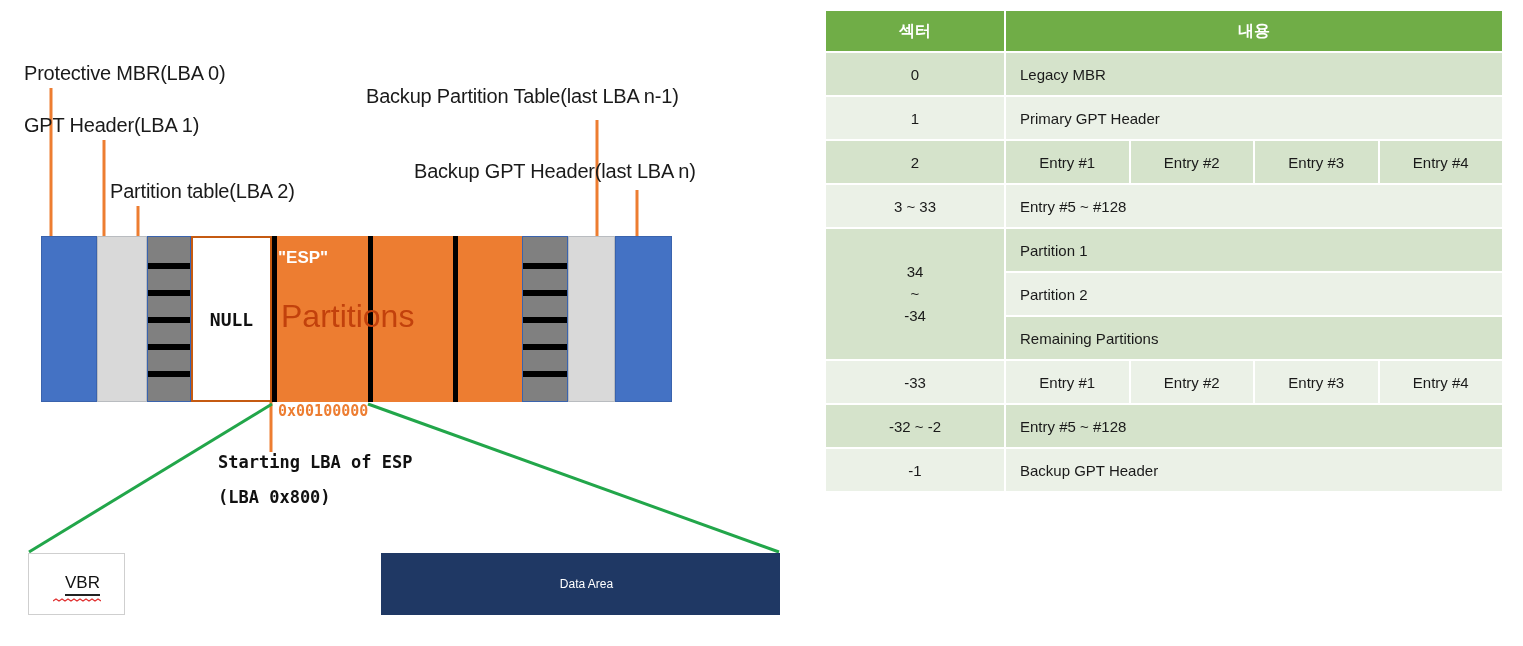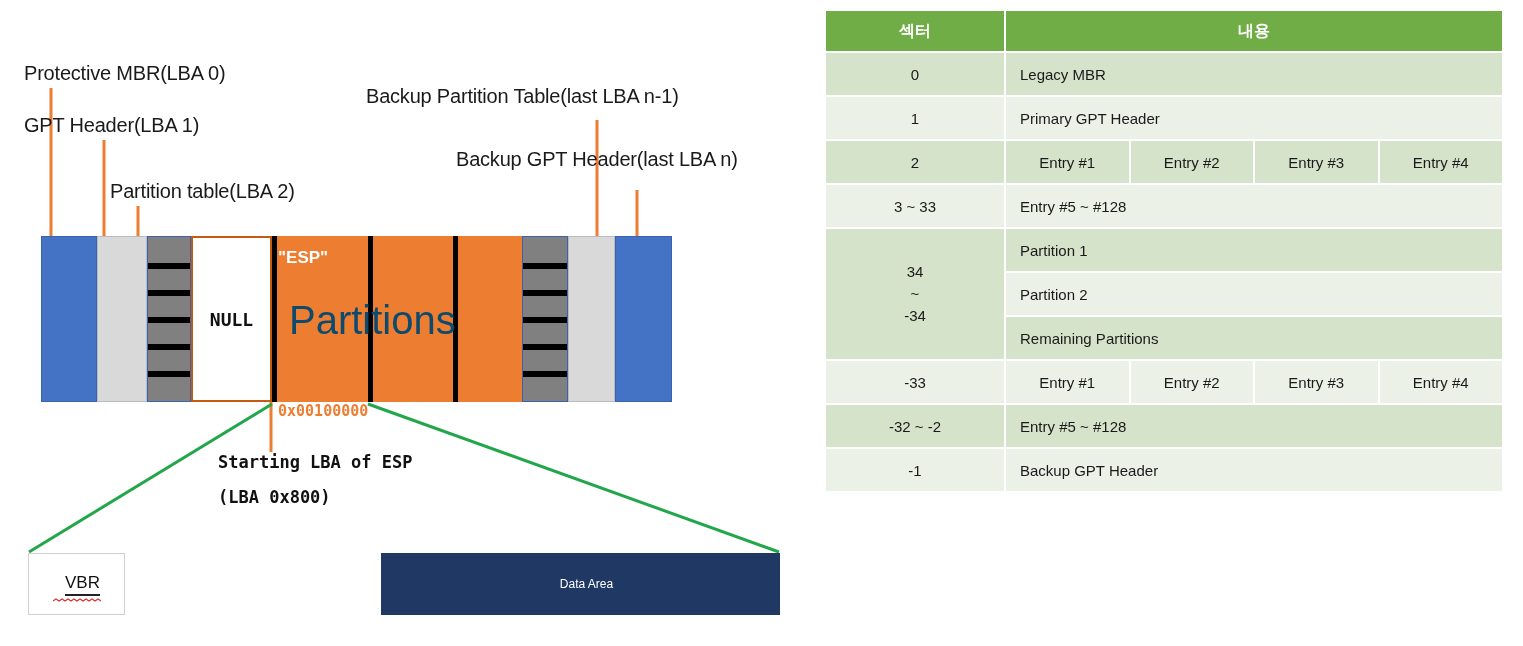--- a/index.html
+++ b/index.html
@@ -38,23 +38,22 @@
     font-weight:bold;font-size:18px;color:#111;
   }
   .seg-orange{background:#ED7D31;}
   .divider{position:absolute;top:0;height:166px;width:5px;background:#000;}
 
   #esp-label{
     position:absolute;color:#fff;font-weight:bold;font-size:17px;
     font-family:"Liberation Sans", sans-serif;
   }
   #partitions-label{
-    position:absolute;color:#0c4a6e;font-size:40px;
+    position:absolute;color:#c2410c;font-size:32px;
     font-family:"Liberation Sans", sans-serif;
-    margin-left:8px;
   }
 
   
   #hex-offset{
     position:absolute;
     font-family:"DejaVu Sans Mono", monospace;
     font-size:15px;color:#ED7D31;font-weight:bold;
   }
   .mono-note{
     position:absolute;
@@ -118,21 +117,21 @@
     <line x1="271" y1="400" x2="271" y2="452" stroke="#ED7D31" stroke-width="3"></line>
 
     <line x1="272" y1="404" x2="29" y2="552" stroke="#22A64A" stroke-width="3"></line>
     <line x1="368" y1="404" x2="779" y2="552" stroke="#22A64A" stroke-width="3"></line>
   </svg>
 
   <div class="callout" style="left:24px;top:62px;">Protective MBR(LBA 0)</div>
   <div class="callout" style="left:24px;top:114px;">GPT Header(LBA 1)</div>
   <div class="callout" style="left:110px;top:180px;">Partition table(LBA 2)</div>
   <div class="callout" style="left:366px;top:85px;">Backup Partition Table(last LBA n-1)</div>
-  <div class="callout" style="left:414px;top:148px;margin-left:42px;">Backup GPT Header(last LBA n)</div>
+  <div class="callout" style="left:414px;top:160px;">Backup GPT Header(last LBA n)</div>
 
   <div id="disk-bar">
 
     <div class="seg seg-blue" style="left:0px;width:56px;"></div>
 
     <div class="seg seg-gray" style="left:56px;width:50px;"></div>
 
     <div class="seg seg-table" style="left:106px;width:44px;">
       <div class="stripe" style="top:26px;"></div>
       <div class="stripe" style="top:53px;"></div>

